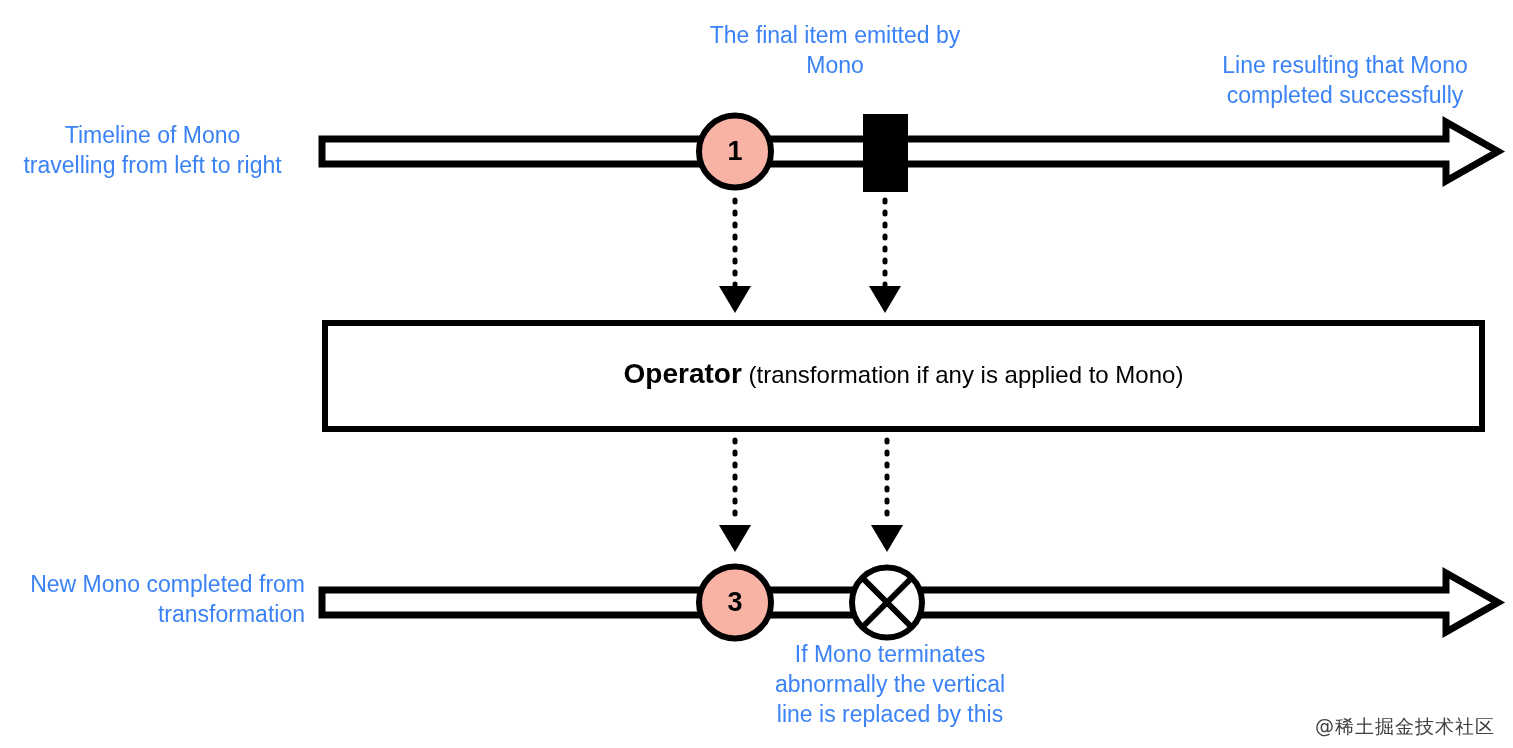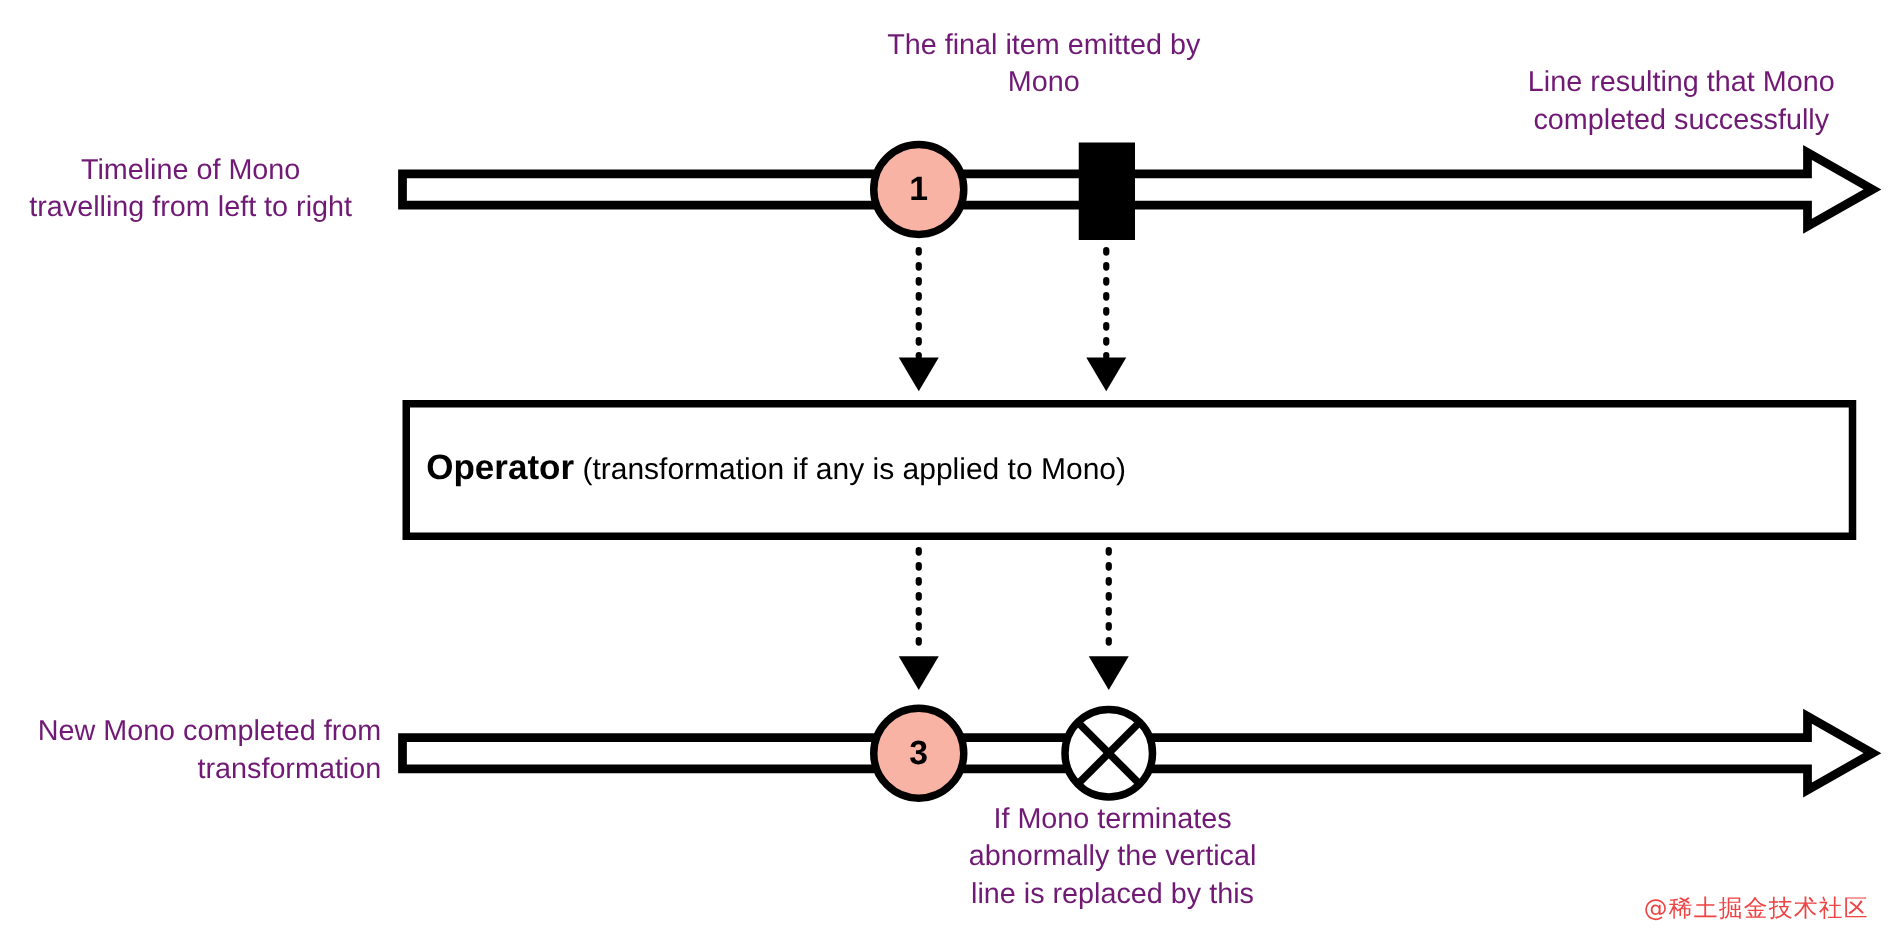--- a/index.html
+++ b/index.html
@@ -16,31 +16,32 @@
     width: 1513px;
     height: 748px;
     background: #ffffff;
     overflow: hidden;
   }
   .lbl {
     position: absolute;
     font-family: "Liberation Sans", sans-serif;
     font-size: 23px;
     line-height: 30px;
-    color: #701a75;
+    color: #3b82f6;
     white-space: pre-line;
   }
   .lbl.center { text-align: center; }
   .lbl.right  { text-align: right; }
 
   .op-text {
     position: absolute;
-    left: 341px;
+    left: 322px;
     top: 358px;
     width: 1163px;
+    text-align: center;
     font-size: 25px;
     color: #000000;
     font-family: "Liberation Sans", sans-serif;
   }
   .op-text .op-bold {
     font-weight: bold;
     font-size: 28px;
   }
   .op-text .op-sub {
     font-weight: normal;
@@ -55,21 +56,21 @@
     color: #000000;
     text-align: center;
     pointer-events: none;
   }
 
   .watermark {
     position: absolute;
     right: 18px;
     bottom: 8px;
     font-size: 19px;
-    color: #ef4444;
+    color: #404040;
     font-family: "DejaVu Sans", sans-serif;
     letter-spacing: 1px;
   }
   svg.layer {
     position: absolute;
     left: 0;
     top: 0;
     width: 1513px;
     height: 748px;
   }

